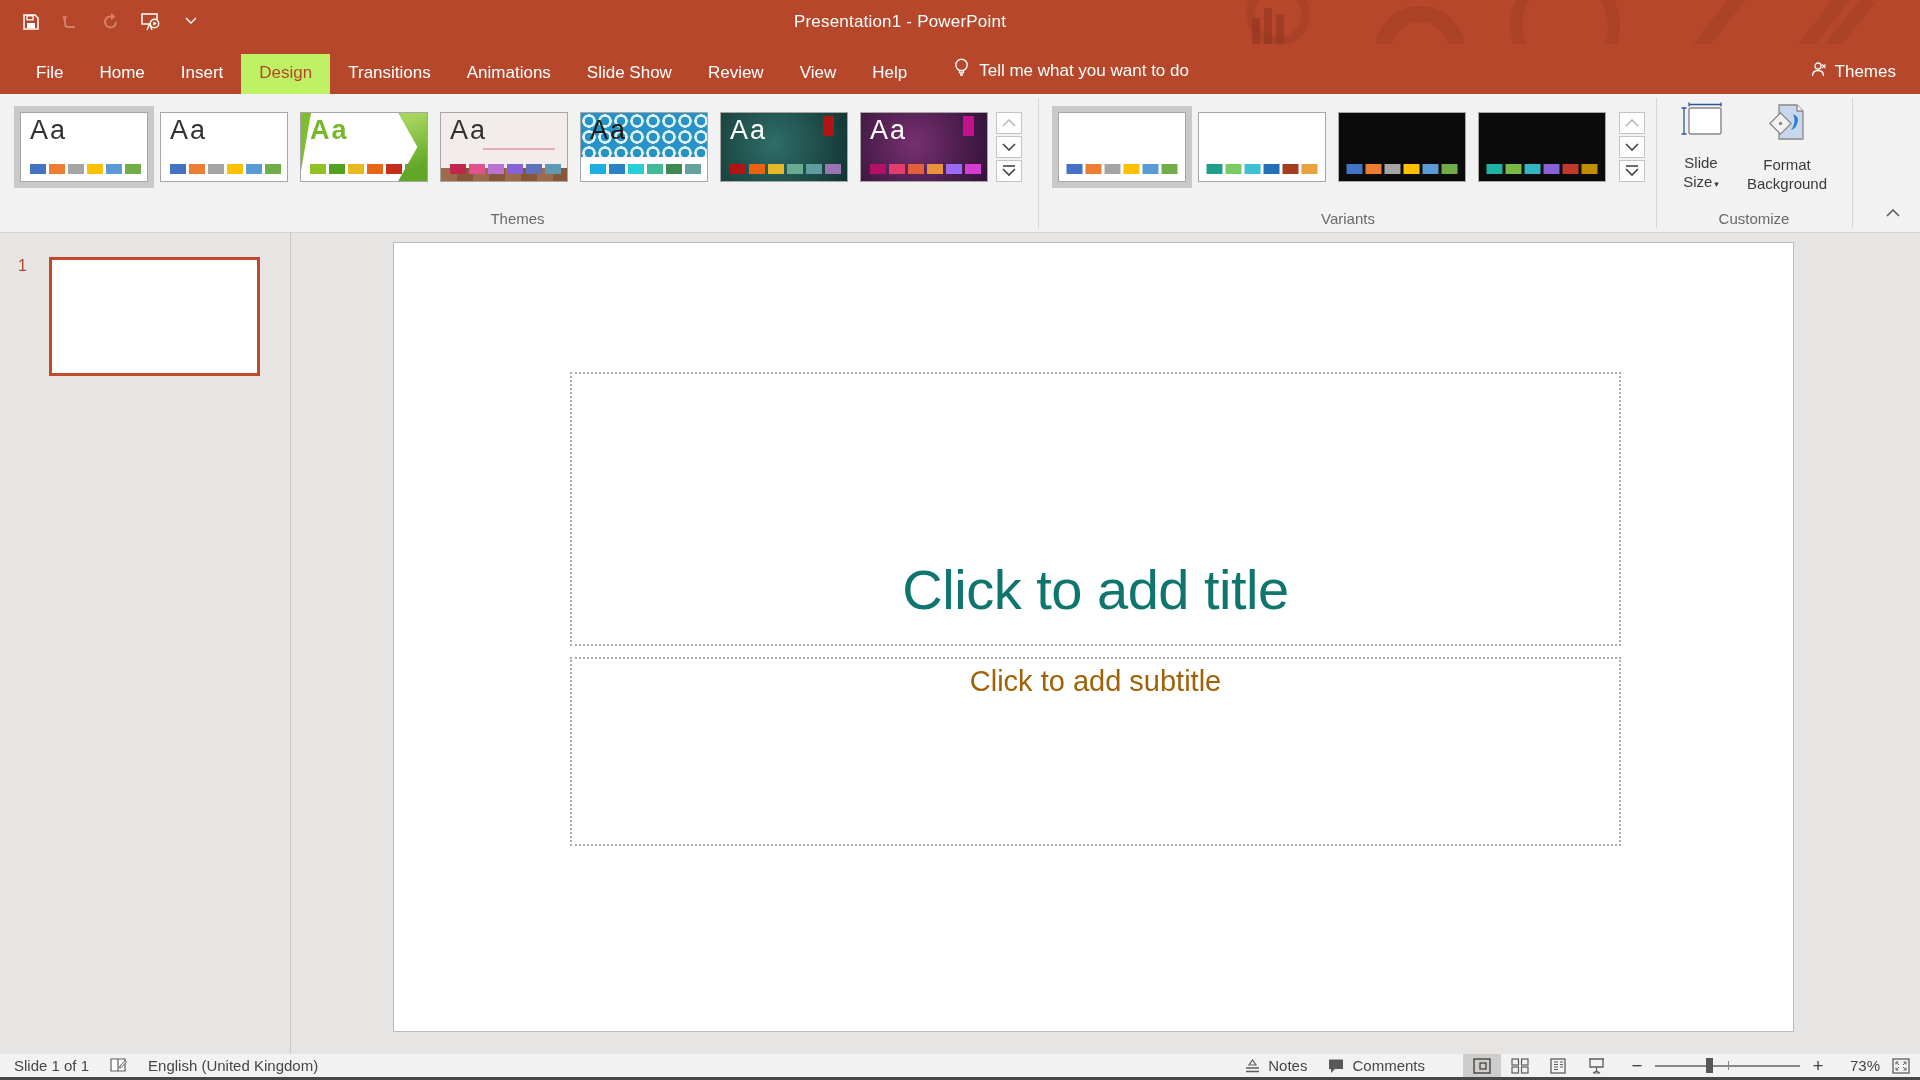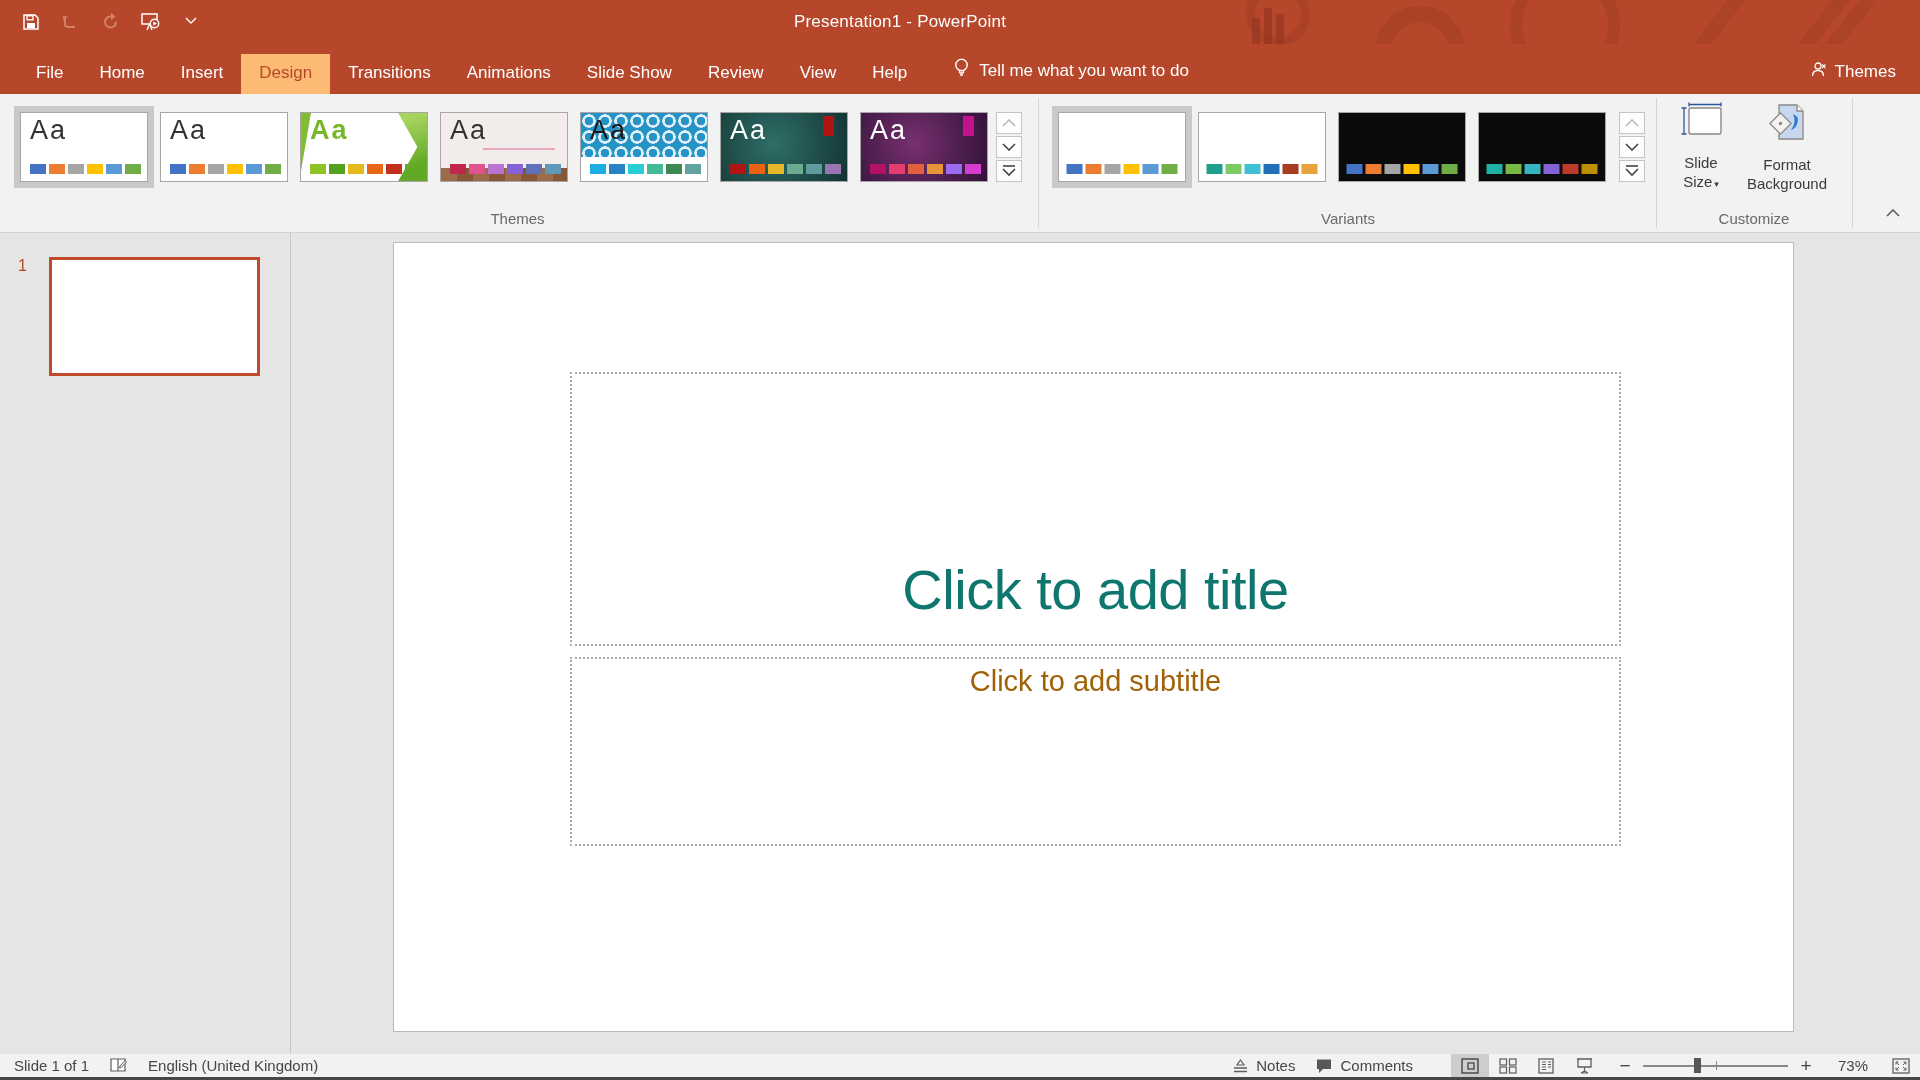--- a/index.html
+++ b/index.html
@@ -23,21 +23,21 @@
   .avatar { width:32px; height:32px; border-radius:50%; margin-right:28px; cursor:pointer;
     background:radial-gradient(circle at 50% 30%, #e8c84a 0 30%, #b5832f 36% 44%, #50322a 50% 62%, #23232e 66%), #23232e; box-shadow:0 0 0 1px rgba(0,0,0,.25) inset; }
   .winbtn { width:44px; height:44px; display:flex; align-items:center; justify-content:center; cursor:pointer; color:#fff; }
   .min-glyph { font-size:16px; line-height:1; transform:translateY(-2px); }
   .close-glyph { font-size:19px; line-height:1; }
 
   
   .tabrow { background:#b7472a; display:flex; align-items:flex-end; color:#fff; font-size:17px; }
   .tabs { display:flex; align-items:flex-end; padding-left:18px; }
   .tab { padding:9px 18px 11px; cursor:pointer; white-space:nowrap; }
-  .tab.active { background:#fdba74; color:#b7472a; }
+  .tab.active { background:#bef264; color:#b7472a; }
   .tellme { display:flex; align-items:center; gap:9px; padding:9px 14px 11px; margin-left:14px; cursor:pointer; }
   .spacer { flex:1; }
   .share { display:flex; align-items:center; gap:8px; padding:9px 24px 11px; cursor:pointer; }
 
   
   .ribbon { background:#f3f2f2; border-bottom:1px solid #d5d3d1; position:relative; }
   .grouplabel { position:absolute; bottom:5px; font-size:15px; color:#6b6966; text-align:center; }
   .vsep { position:absolute; top:4px; bottom:4px; width:1px; background:#d8d6d4; }
   .tcard-wrap { position:absolute; top:18px; width:128px; height:70px; cursor:pointer; }
   .tcard-wrap.selected { outline:6px solid #c9c9c9; }
@@ -91,21 +91,21 @@
   .sb-left { position:absolute; left:4px; top:0; bottom:0; display:flex; align-items:center; }
   .sb-item { display:flex; align-items:center; gap:7px; padding:0 10px; height:100%; cursor:pointer; white-space:nowrap; }
   .sb-right { position:absolute; right:6px; top:0; bottom:0; display:flex; align-items:center; }
   .viewbtn { width:38px; height:23px; display:flex; align-items:center; justify-content:center; cursor:pointer; }
   .viewbtn.active { background:#cfcdcb; }
   .zoomtrack { width:145px; height:23px; position:relative; margin:0 10px; cursor:pointer; }
   .zoomtrack .line { position:absolute; left:0; right:0; top:11px; height:1.5px; background:#8a8886; }
   .zoomtrack .tick { position:absolute; left:50%; top:7px; width:1.5px; height:9px; background:#8a8886; }
   .zoomtrack .thumbk { position:absolute; left:35%; top:4px; width:7px; height:15px; background:#595755; }
   .zoomglyph { font-size:19px; color:#484644; width:16px; text-align:center; cursor:pointer; }
-  .zoompct { width:44px; text-align:right; margin-left:10px; margin-right:20px; cursor:pointer; }
+  .zoompct { width:44px; text-align:right; margin-left:10px; margin-right:8px; cursor:pointer; }
   .bottom-edge { background:#474747; }
 </style>
 </head>
 <body>
 
 <div class="app">
 
   <div class="titlebar">
     <div class="tb-deco">
       <div class="ring" style="right:610px; top:-18px; width:64px; height:64px;"></div>

